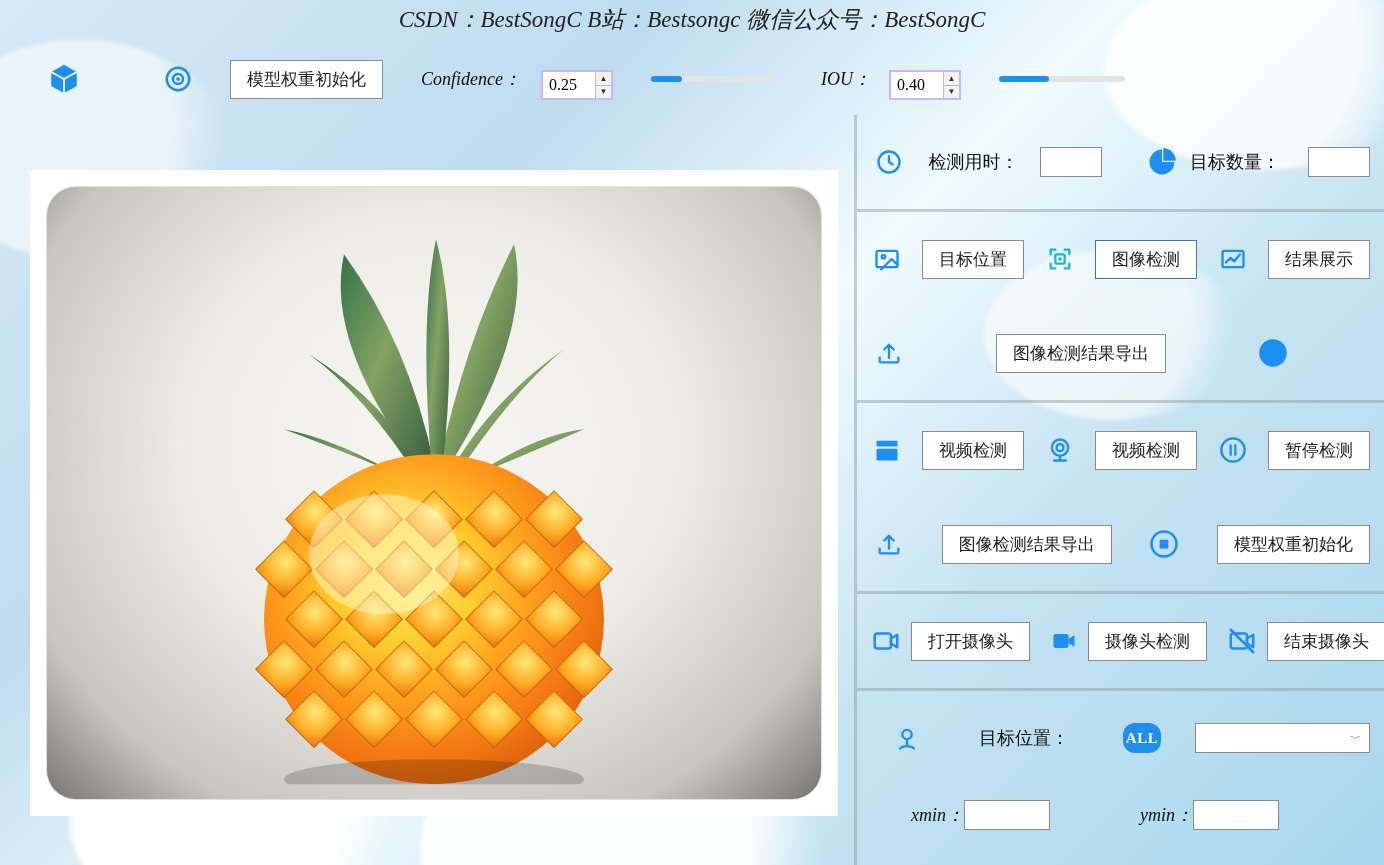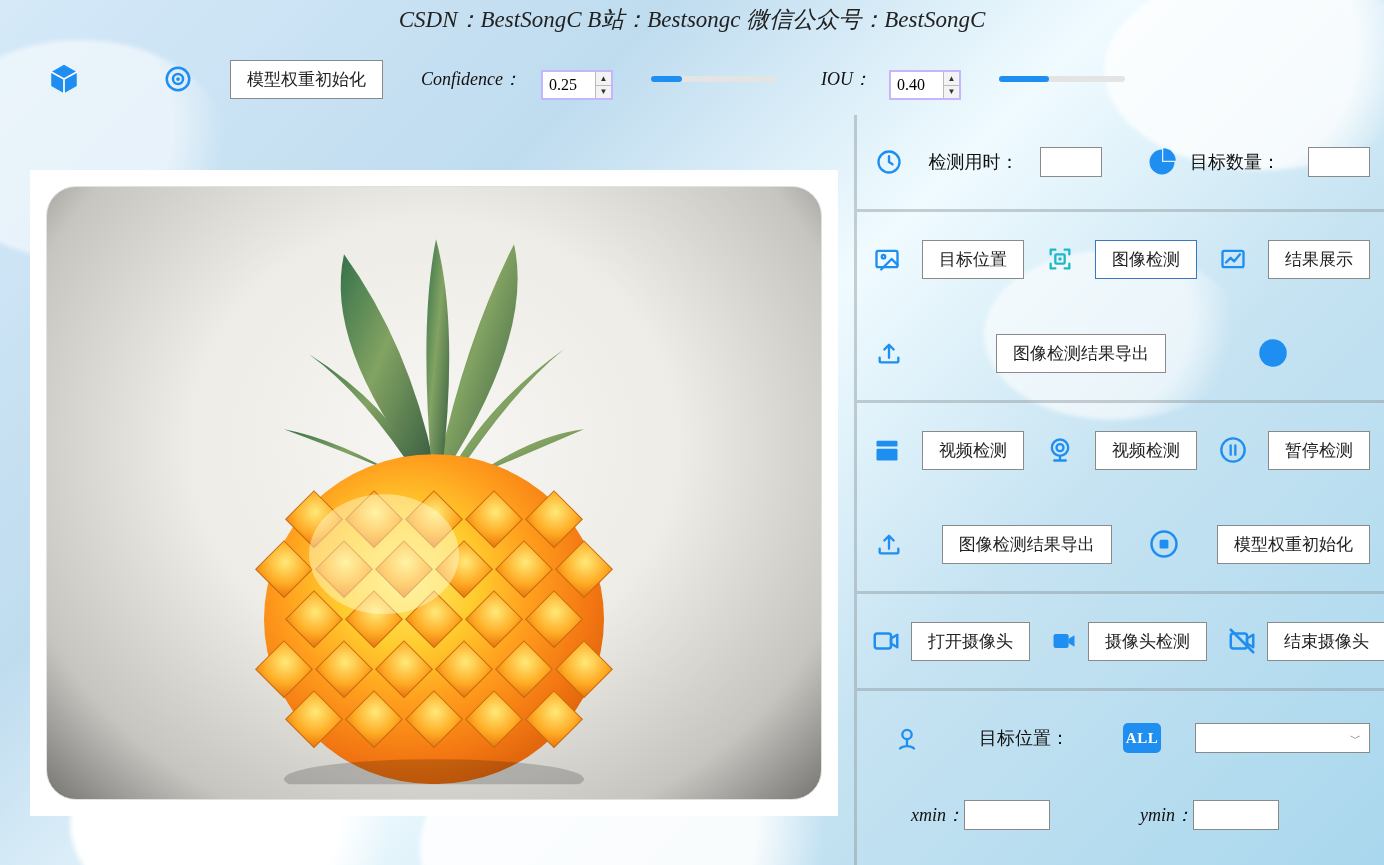--- a/index.html
+++ b/index.html
@@ -30,21 +30,21 @@
   .pine{position:absolute;left:50%;top:50%;transform:translate(-50%,-48%);width:440px;height:560px;}
   .divV{position:absolute;top:115px;bottom:0;left:854px;width:3px;background:rgba(140,150,155,.45);}
   .sidebar{position:absolute;left:857px;right:0;top:115px;bottom:0;display:flex;flex-direction:column;}
   .panel{border-bottom:3px solid rgba(140,150,155,.45);padding:0 14px;}
   .row{display:flex;align-items:center;height:94px;gap:10px;}
   .ic{width:36px;height:36px;display:flex;align-items:center;justify-content:center;color:#1f8ef1;}
   .ic.fill svg *{fill:#1f8ef1;stroke:none;}
   .valbox{background:#fff;border:1px solid #8a8a8a;width:62px;height:30px;display:inline-block;}
   .select{background:#fff;border:1px solid #8a8a8a;height:30px;width:175px;display:flex;align-items:center;justify-content:flex-end;padding:0 8px;color:#666;cursor:pointer;}
   .select .chev{font-size:11px;color:#666;}
-  .all-badge{background:#1f8ef1;color:#fff;font-weight:bold;font-size:15px;width:38px;height:30px;display:flex;align-items:center;justify-content:center;border-radius:5px;letter-spacing:.5px;}
+  .all-badge{background:#1f8ef1;color:#fff;font-weight:bold;font-size:15px;width:38px;height:30px;display:flex;align-items:center;justify-content:center;border-radius:12px;letter-spacing:.5px;}
   .grow{flex:1;}
   .coordrow{display:flex;align-items:center;height:60px;padding-left:40px;}
 </style>
 </head>
 <body>
 
 <div class="cloud c1"></div>
 <div class="cloud c2"></div>
 <div class="cloud c3"></div>
 <div class="cloud c4"></div>

